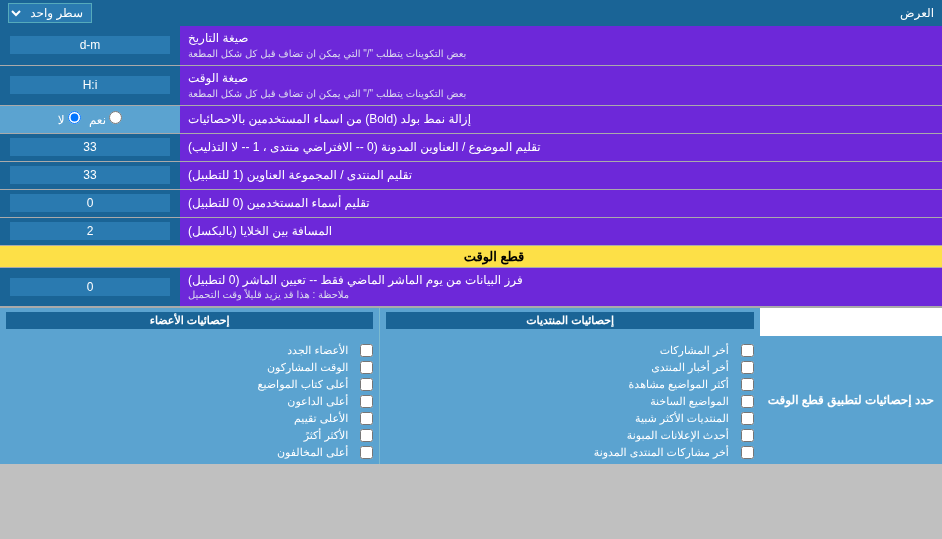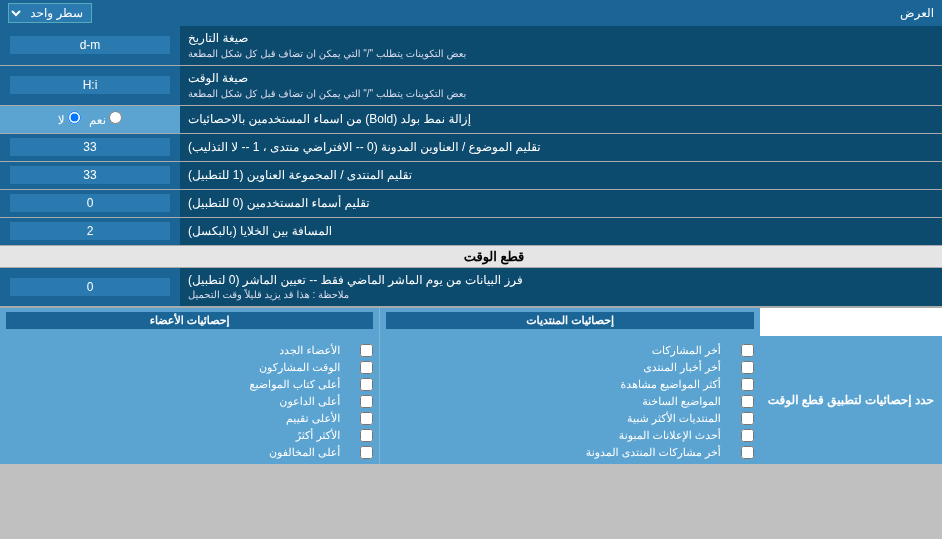--- a/index.html
+++ b/index.html
@@ -13,21 +13,21 @@
       width: 942px;
       background: #fff;
     }
     .row {
       display: flex;
       align-items: stretch;
       border-bottom: 1px solid #aaa;
       min-height: 28px;
     }
     .label-cell {
-      background: #0c4a6e;
+      background: #6d28d9;
       color: #fff;
       text-align: right;
       padding: 4px 8px;
       display: flex;
       align-items: center;
       justify-content: flex-end;
       flex: 1;
       font-size: 12px;
       line-height: 1.4;
     }
@@ -52,21 +52,21 @@
       background: #2a7ab0;
       border: none;
       color: #fff;
       text-align: center;
       padding: 2px 6px;
       width: 160px;
       font-size: 12px;
       outline: none;
     }
     .section-header-row {
-      background: #e5e5e5;
+      background: #fde047;
       border-bottom: 1px solid #aaa;
       min-height: 22px;
       padding-left: 46px;
     }
     .section-header-row .full-width {
       width: 100%;
       text-align: center;
       font-weight: bold;
       color: #000;
       padding: 3px 8px;
@@ -147,21 +147,21 @@
       color: #fff;
       font-weight: bold;
       text-align: center;
       padding: 2px 4px;
       font-size: 11px;
       margin-bottom: 12px;
     }
     .stat-item {
       display: flex;
       align-items: center;
-      gap: 20px;
+      gap: 12px;
       color: #fff;
       font-size: 11px;
       direction: rtl;
       padding: 1px 0;
     }
     .stat-item input[type="checkbox"] {
       cursor: pointer;
     }
   </style>
 </head>

